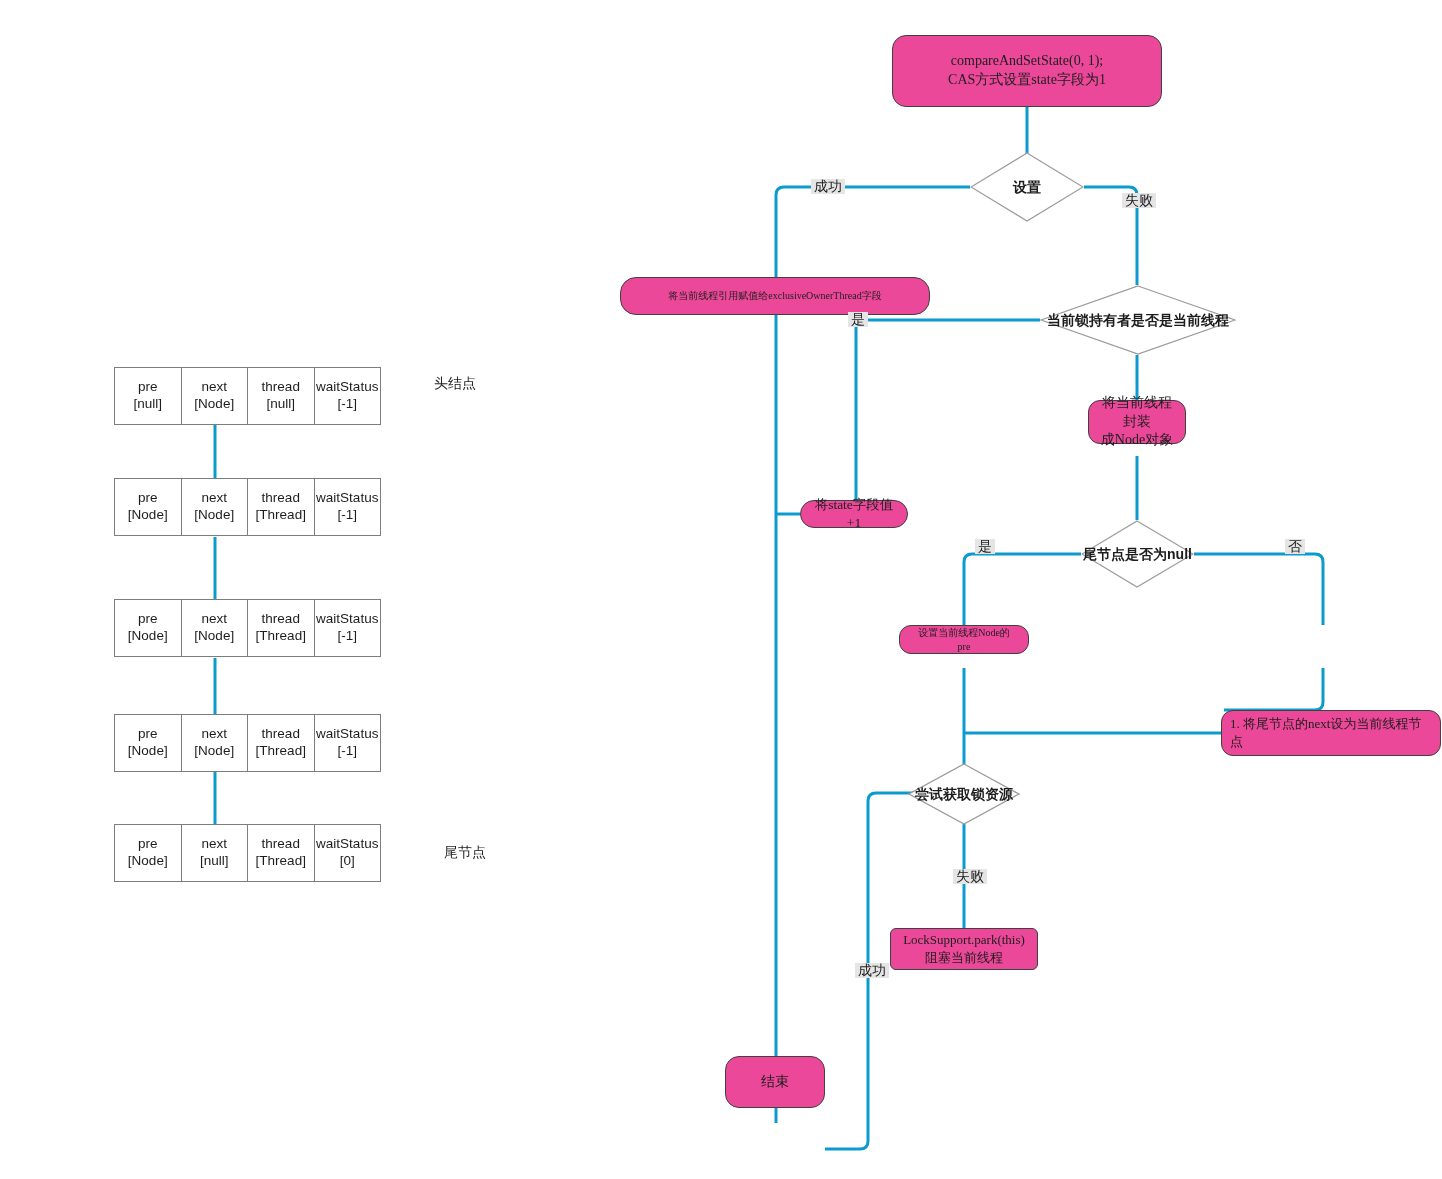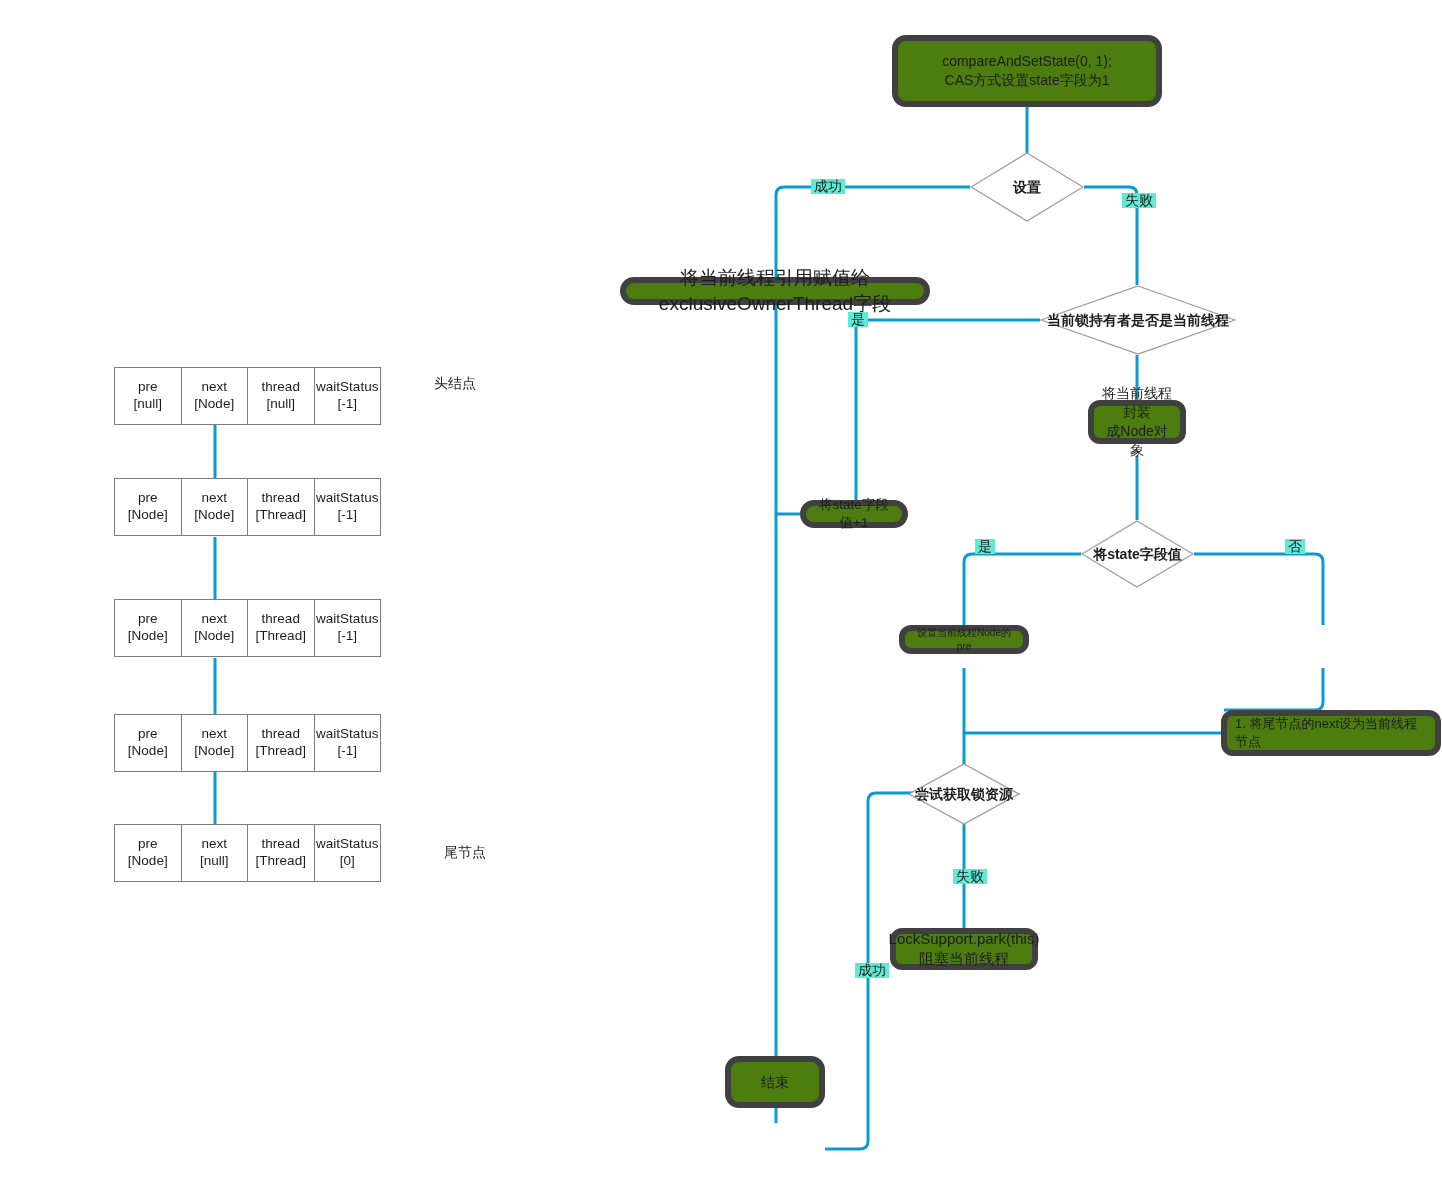--- a/index.html
+++ b/index.html
@@ -28,28 +28,29 @@
   }
 
   
   .node {
     position: absolute;
     box-sizing: border-box;
     display: flex;
     align-items: center;
     justify-content: center;
     text-align: center;
-    background: #4d7c0f;
-    border: 6px solid #404040;
+    background: #ec4899;
+    border: 1px solid #404040;
     border-radius: 14px;
     font-size: 14px;
     line-height: 1.35;
     color: #1d1d1d;
     white-space: pre-line;
     padding: 2px 8px;
+    font-family: Liberation Serif, serif;
   }
   .node.tight {
     border-radius: 12px;
   }
   .node.pill {
     border-radius: 16px;
     padding: 2px 10px;
   }
   .node.listbox {
     border-radius: 12px;
@@ -81,21 +82,21 @@
     color: #1d1d1d;
     background: transparent;
     text-align: center;
   }
 
   
   .edge-label {
     position: absolute;
     font-size: 14px;
     color: #1d1d1d;
-    background: #5eead4;
+    background: #e5e5e5;
     padding: 0 3px;
     white-space: nowrap;
     line-height: 1.1;
   }
 
   
   .chain-row {
     position: absolute;
     display: flex;
     border: 1px solid #7d7d7d;
@@ -177,57 +178,57 @@
   <div class="node" style="left:892px; top:35px; width:270px; height:72px;">compareAndSetState(0, 1);
 CAS方式设置state字段为1</div>
 
   <div class="diamond-wrap" style="left:970px; top:152px; width:114px; height:70px;">
     <svg class="diamond-shape" viewBox="0 0 114 70" preserveAspectRatio="none">
       <polygon points="57,1 113,35 57,69 1,35" fill="#ffffff" stroke="#9a9a9a" stroke-width="1.2"></polygon>
     </svg>
     <div class="diamond-label">设置</div>
   </div>
 
-  <div class="node pill" style="left:620px; top:277px; width:310px; height:28px; font-size:19px;">将当前线程引用赋值给exclusiveOwnerThread字段</div>
+  <div class="node pill" style="left:620px; top:277px; width:310px; height:38px; font-size:10px;">将当前线程引用赋值给exclusiveOwnerThread字段</div>
 
   <div class="diamond-wrap" style="left:1040px; top:285px; width:196px; height:70px;">
     <svg class="diamond-shape" viewBox="0 0 196 70" preserveAspectRatio="none">
       <polygon points="98,1 195,35 98,69 1,35" fill="#ffffff" stroke="#9a9a9a" stroke-width="1.2"></polygon>
     </svg>
     <div class="diamond-label">当前锁持有者是否是当前线程</div>
   </div>
 
   <div class="node tight" style="left:1088px; top:400px; width:98px; height:44px;">将当前线程封装
 成Node对象</div>
 
   <div class="node pill" style="left:800px; top:500px; width:108px; height:28px; font-size:13.5px;">将state字段值+1</div>
 
   <div class="diamond-wrap" style="left:1081px; top:520px; width:113px; height:68px;">
     <svg class="diamond-shape" viewBox="0 0 113 68" preserveAspectRatio="none">
       <polygon points="56,1 112,34 56,67 1,34" fill="#ffffff" stroke="#9a9a9a" stroke-width="1.2"></polygon>
     </svg>
-    <div class="diamond-label">将state字段值</div>
+    <div class="diamond-label">尾节点是否为null</div>
   </div>
 
   <div class="node tight" style="left:899px; top:625px; width:130px; height:29px; font-size:10px;">设置当前线程Node的
 pre</div>
 
 
   <div class="node listbox" style="left:1221px; top:710px; width:220px; height:46px; font-size:13px; flex-direction:column; align-items:flex-start; justify-content:center;">
     <span>1. 将尾节点的next设为当前线程节点</span>
   </div>
 
   <div class="diamond-wrap" style="left:908px; top:763px; width:112px; height:62px;">
     <svg class="diamond-shape" viewBox="0 0 112 62" preserveAspectRatio="none">
       <polygon points="56,1 111,31 56,61 1,31" fill="#ffffff" stroke="#9a9a9a" stroke-width="1.2"></polygon>
     </svg>
     <div class="diamond-label">尝试获取锁资源</div>
   </div>
 
-  <div class="node tight" style="left:890px; top:928px; width:148px; height:42px; font-size:15px;">LockSupport.park(this)
+  <div class="node tight" style="left:890px; top:928px; width:148px; height:42px; font-size:13px;border-radius:6px;">LockSupport.park(this)
 阻塞当前线程</div>
 
   <div class="node" style="left:725px; top:1056px; width:100px; height:52px;">结束</div>
 
   <div class="edge-label" style="left:811px; top:179px;">成功</div>
   <div class="edge-label" style="left:1122px; top:193px;">失败</div>
   <div class="edge-label" style="left:848px; top:312px;">是</div>
   <div class="edge-label" style="left:975px; top:539px;">是</div>
   <div class="edge-label" style="left:1285px; top:539px;">否</div>
   <div class="edge-label" style="left:953px; top:869px;">失败</div>

